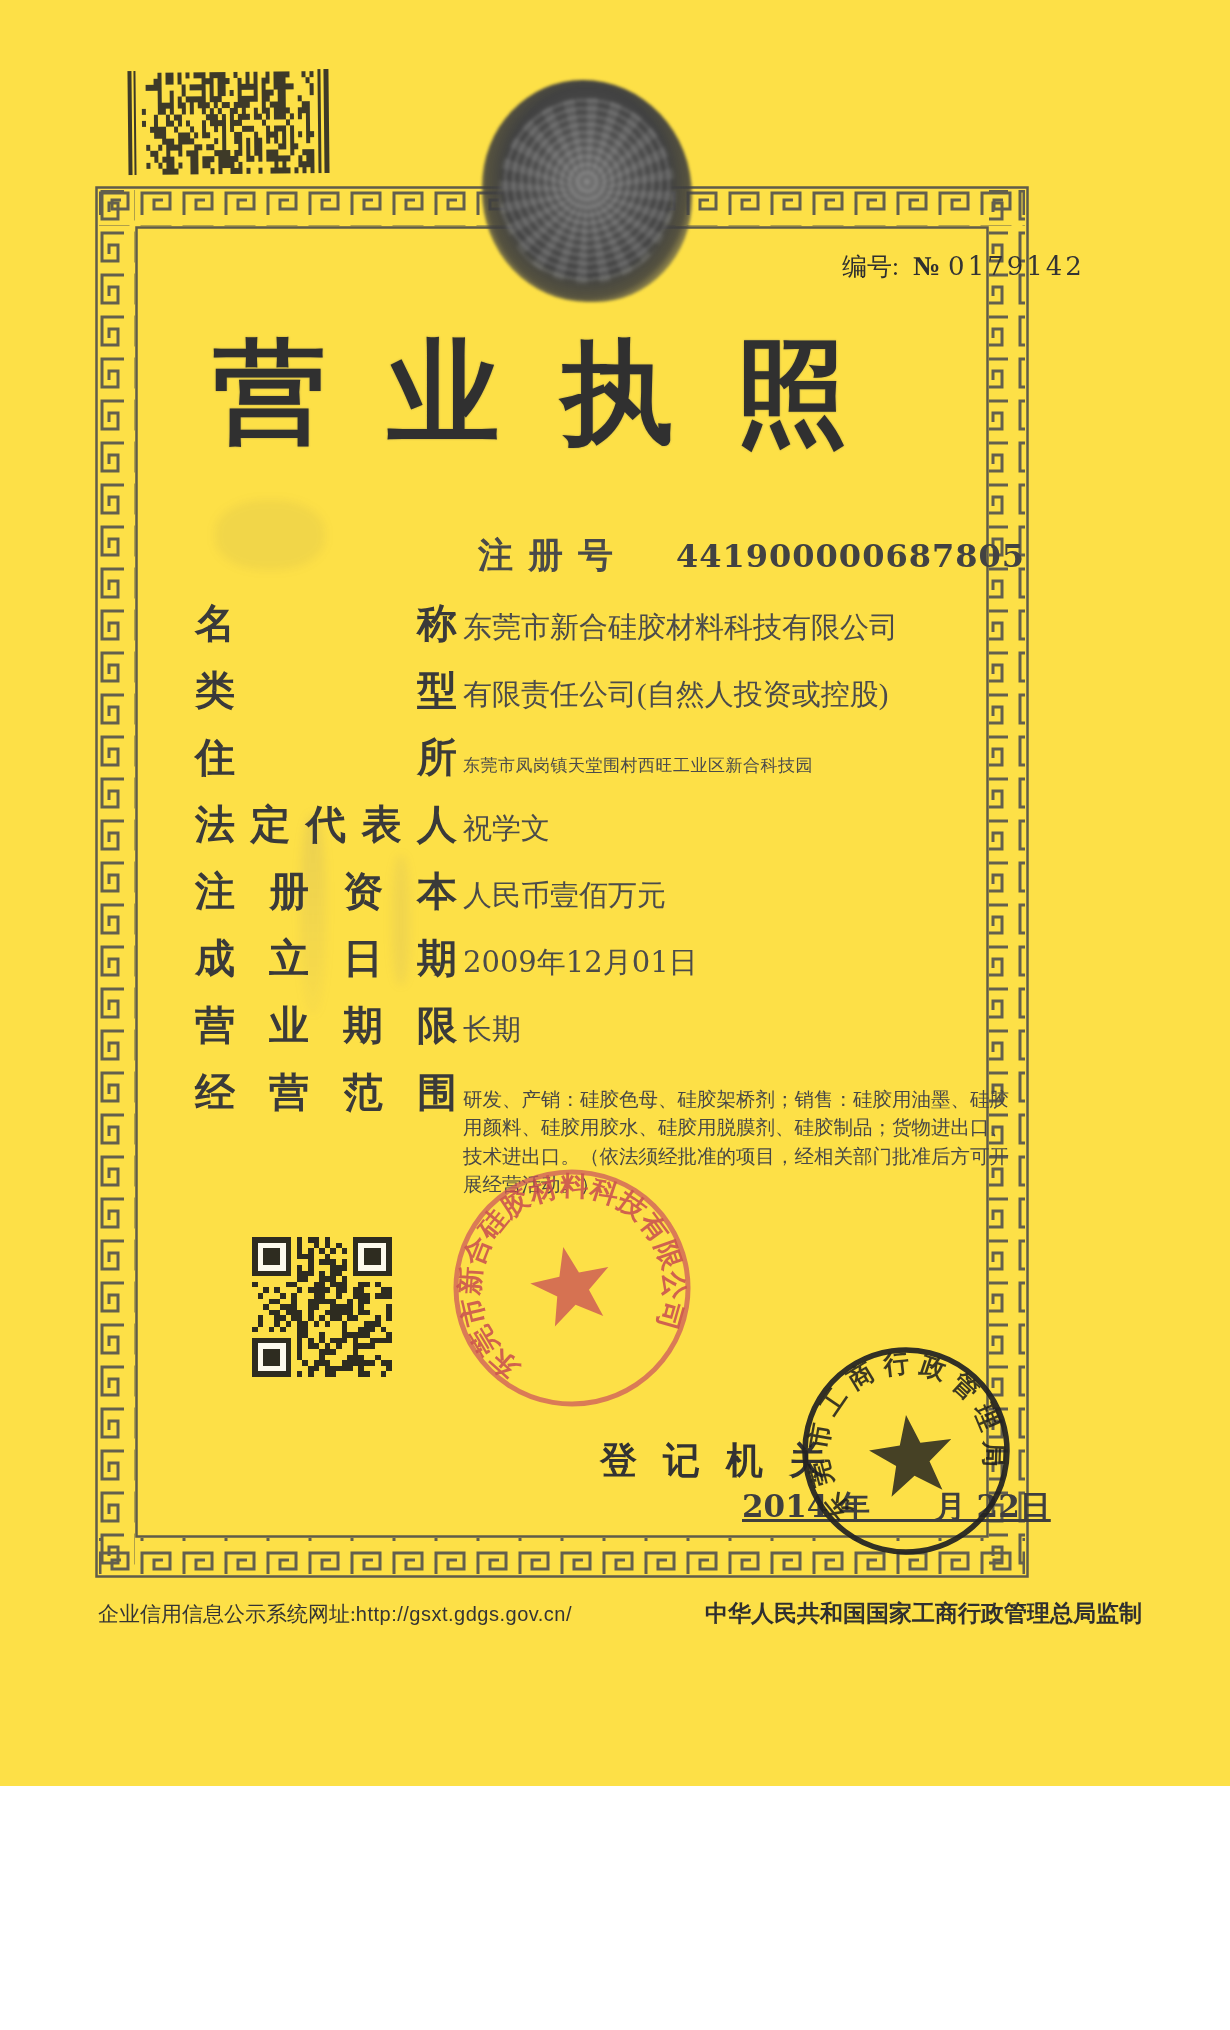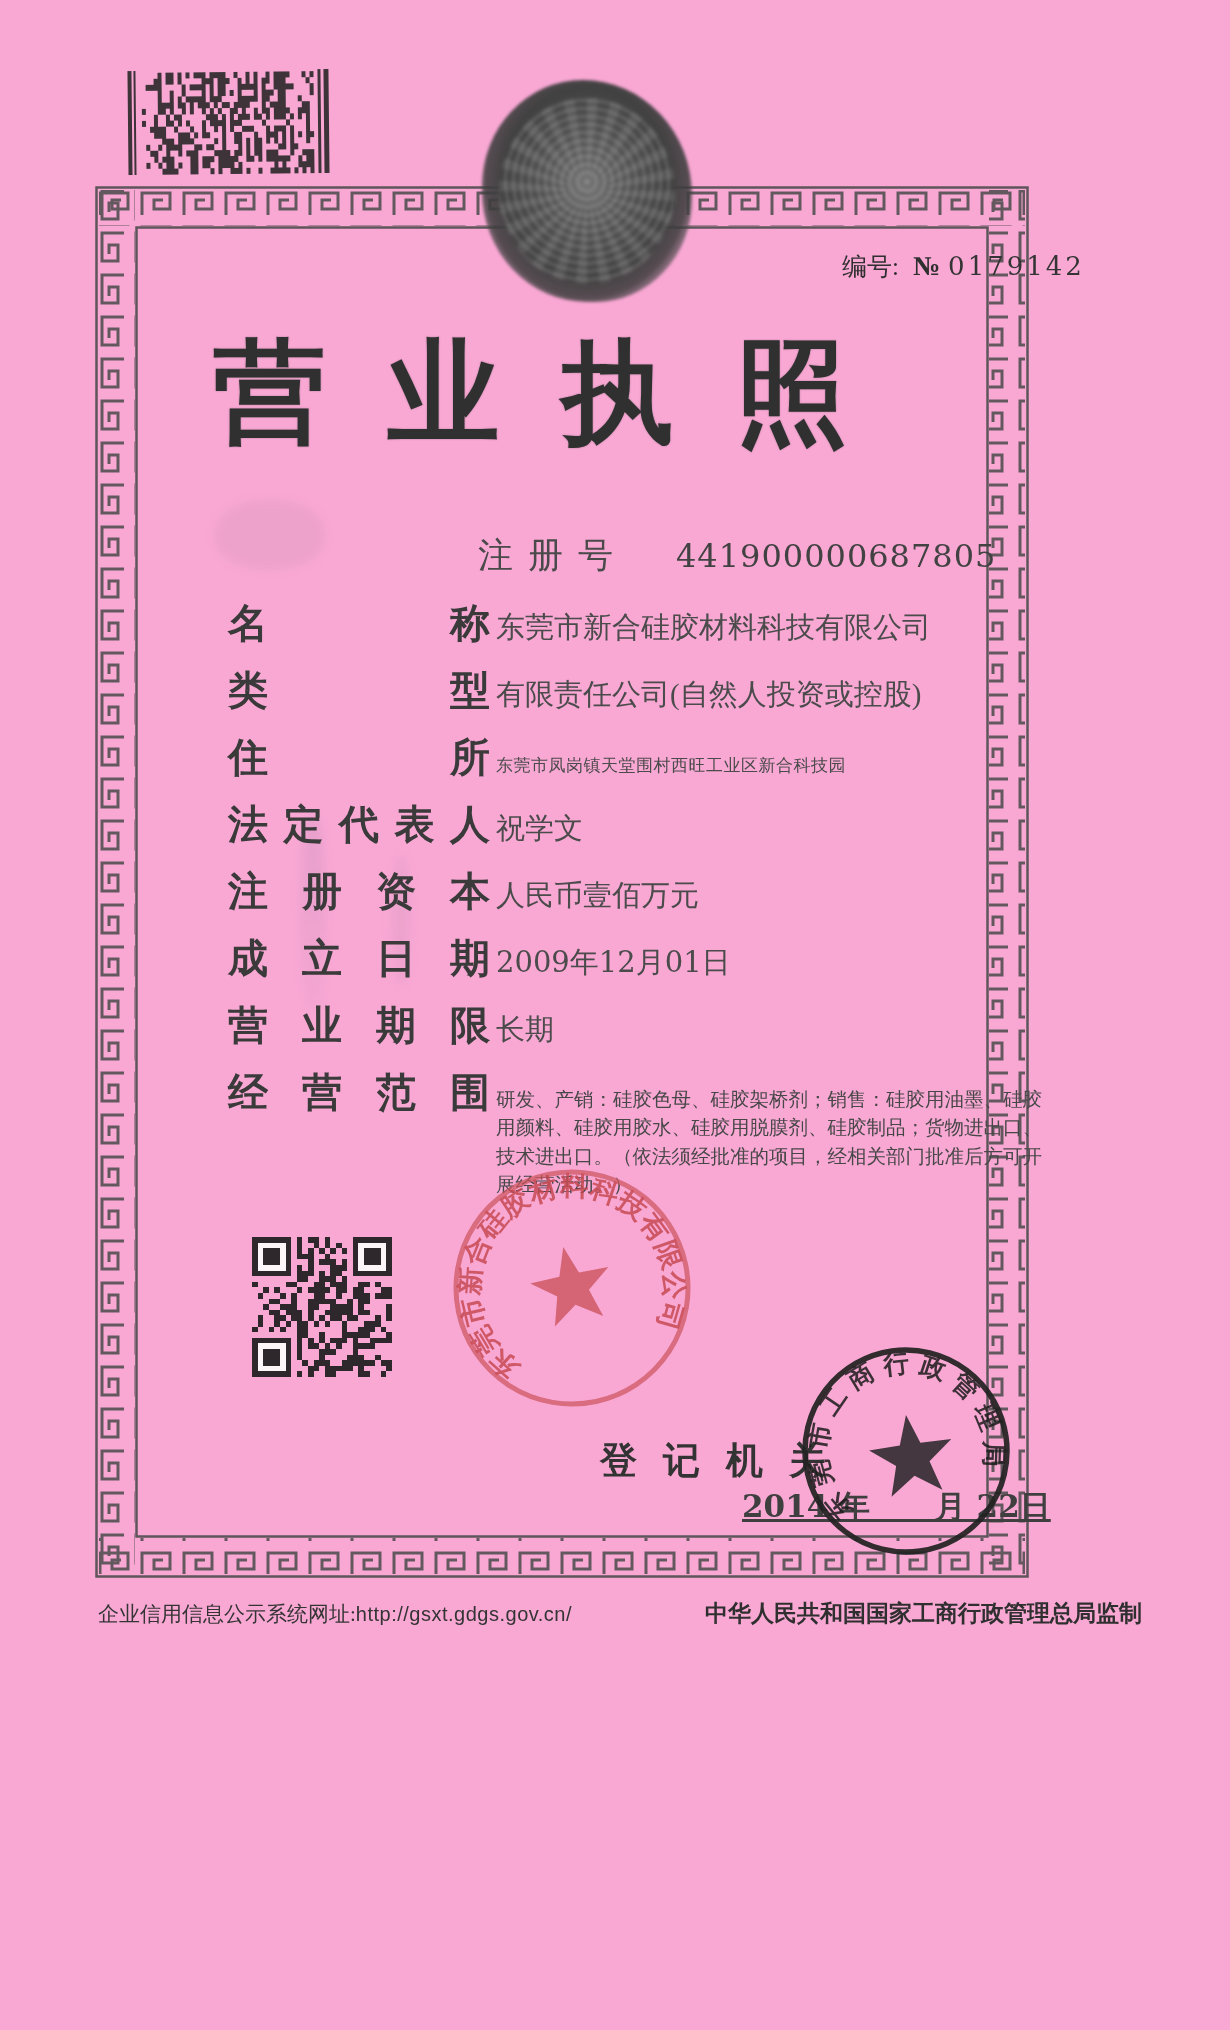--- a/index.html
+++ b/index.html
@@ -1,16 +1,16 @@
 <!DOCTYPE html>
 <html><head>
 <meta charset="utf-8">
 <style>
   html,body{margin:0;padding:0;background:#ffffff;}
-  .page{position:relative;width:1230px;height:2030px;background:#f9a8d4;overflow:hidden;
+  .page{position:relative;width:1230px;height:1786px;background:#fde047;overflow:hidden;
         font-family:"Liberation Serif",serif;color:#3c3c3c;}
   
   .frame{position:absolute;left:95px;top:186px;opacity:.88;}
   
   .emblem{position:absolute;left:482px;top:80px;width:210px;height:222px;z-index:3;
     background:radial-gradient(ellipse at 50% 46%,#6b6b6b 0%,#4d4d4d 34%,#414141 56%,rgba(62,62,62,.88) 68%,rgba(95,95,95,.45) 77%,rgba(120,120,120,.15) 84%,transparent 90%);
     border-radius:48% 52% 46% 50%;filter:blur(1.6px);}
   .emblem::after{content:"";position:absolute;inset:8%;border-radius:50%;
     background:repeating-radial-gradient(circle at 50% 45%,rgba(255,255,255,.16) 0 3px,transparent 3px 8px),
                repeating-conic-gradient(rgba(255,255,255,.10) 0 7deg,transparent 7deg 15deg);
@@ -20,25 +20,25 @@
     transform:rotate(-.6deg);opacity:.88;filter:blur(.3px);}
   
   .serial{position:absolute;left:842px;top:250px;z-index:4;font-size:25px;color:#2f2f2f;white-space:nowrap;}
   .serial .no-symbol{font-weight:bold;font-size:27px;margin:0 8px 0 14px;}
   .serial .no-digits{font-family:"DejaVu Serif",serif;letter-spacing:3px;font-size:26px;color:#343434;}
   
   .title{position:absolute;left:137px;top:318px;width:849px;z-index:4;text-align:center;
     font-size:112px;font-weight:800;letter-spacing:62px;color:#303030;white-space:nowrap;
     filter:blur(.4px);text-shadow:0 0 2px rgba(70,70,70,.45);}
   
-  .regno{position:absolute;left:478px;top:532px;z-index:4;white-space:nowrap;}
+  .regno{position:absolute;left:478px;top:532px;z-index:4;white-space:nowrap;font-weight:bold;}
   .regno .lbl{font-size:35px;letter-spacing:15px;color:#4a4a4a;}
   .regno .num{font-family:"DejaVu Serif",serif;font-size:32px;letter-spacing:1px;color:#424242;margin-left:44px;}
   
-  .fields{position:absolute;left:195px;top:602px;width:820px;z-index:4;margin-left:33px;}
+  .fields{position:absolute;left:195px;top:602px;width:820px;z-index:4;}
   .row{display:flex;align-items:baseline;min-height:46px;margin-bottom:21px;}
   .row .label{width:262px;flex:0 0 262px;font-size:40px;font-weight:600;color:#3a3a3a;
     text-align:justify;text-align-last:justify;text-justify:inter-character;line-height:1.1;}
   .row .value{margin-left:6px;font-size:29px;color:#4b4b4b;line-height:1.25;}
   .row.addr .value{font-size:17px;letter-spacing:.5px;}
   .row.scope{margin-bottom:0;}
   .row.scope .value{font-size:19.5px;line-height:1.45;max-width:568px;color:#474747;}
   .num-font{font-family:"DejaVu Serif",serif;}
   
   .qr{position:absolute;left:252px;top:1237px;width:140px;height:140px;z-index:4;opacity:.92;}

